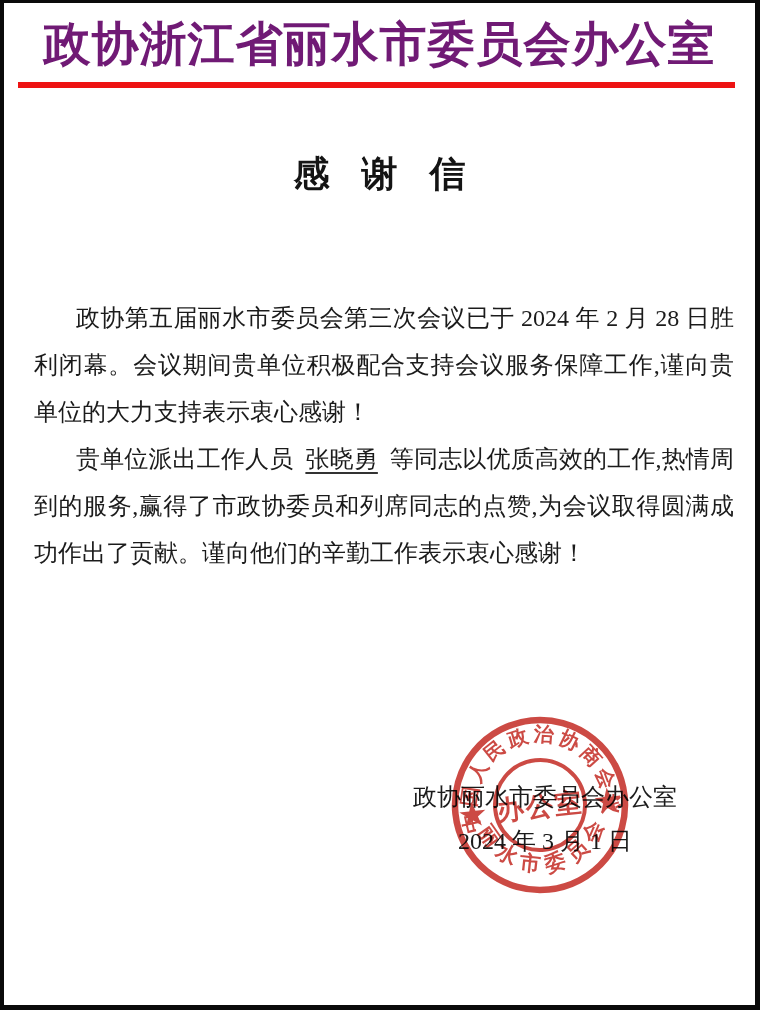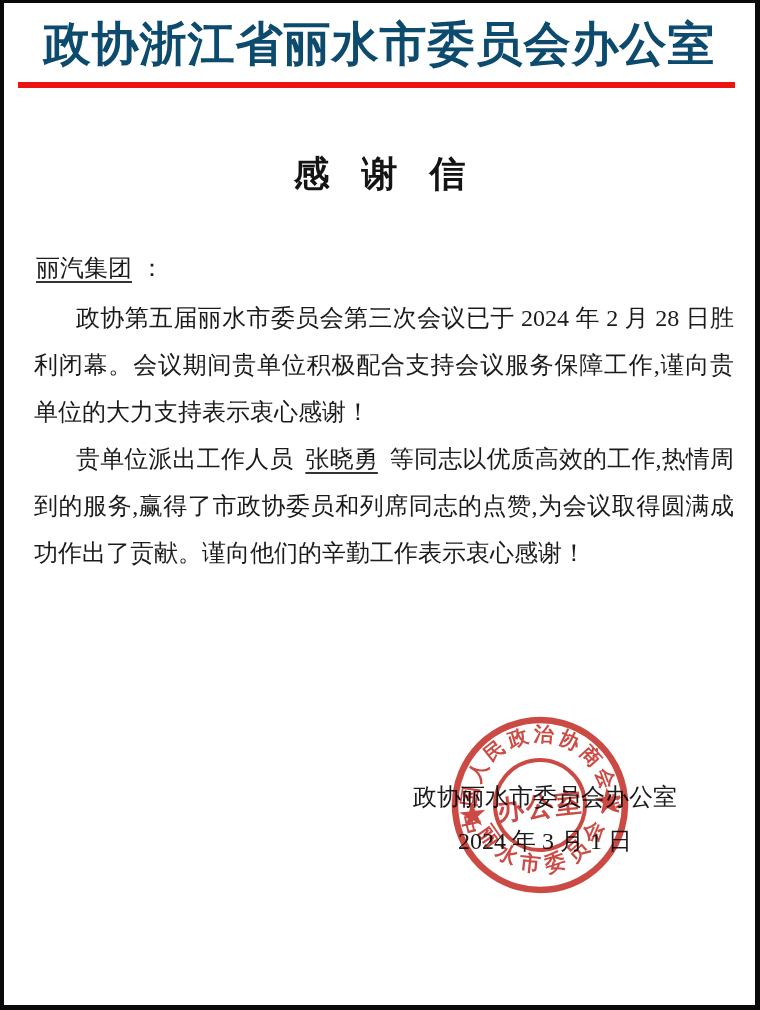--- a/index.html
+++ b/index.html
@@ -21,21 +21,21 @@
   }
   .letterhead {
     position: absolute;
     top: 12px; left: 0; right: 0;
     text-align: center;
     font-family: "Liberation Sans", "DejaVu Sans", sans-serif;
     font-weight: bold;
     font-size: 47px;
     line-height: 58px;
     letter-spacing: 1px;
-    color: #0c4a6e;
+    color: #701a75;
     white-space: nowrap;
   }
   .red-rule {
     position: absolute;
     top: 79px; left: 14px;
     width: 717px; height: 6px;
     background: #ed1313;
   }
   .letter-title {
     position: absolute;
@@ -103,23 +103,20 @@
 <body>
 
 <div class="page">
 
   <div class="letterhead">政协浙江省丽水市委员会办公室</div>
 
   <div class="red-rule"></div>
 
   <h1 class="letter-title">感 谢 信</h1>
 
-  <div class="salutation">
-    <span class="u">丽汽集团</span><span>：</span>
-  </div>
 
   <div class="letter-body">
     <p>政协第五届丽水市委员会第三次会议已于 2024 年 2 月 28 日胜利闭幕。会议期间贵单位积极配合支持会议服务保障工作,谨向贵单位的大力支持表示衷心感谢！</p>
     <p><span>贵单位派出工作人员</span><span class="u staff-name">张晓勇</span><span>等同志以优质高效的工作,热情周到的服务,赢得了市政协委员和列席同志的点赞,为会议取得圆满成功作出了贡献。谨向他们的辛勤工作表示衷心感谢！</span></p>
   </div>
 
   <div class="closing">
     <div>政协丽水市委员会办公室</div>
     <div>2024 年 3 月 1 日</div>
   </div>

